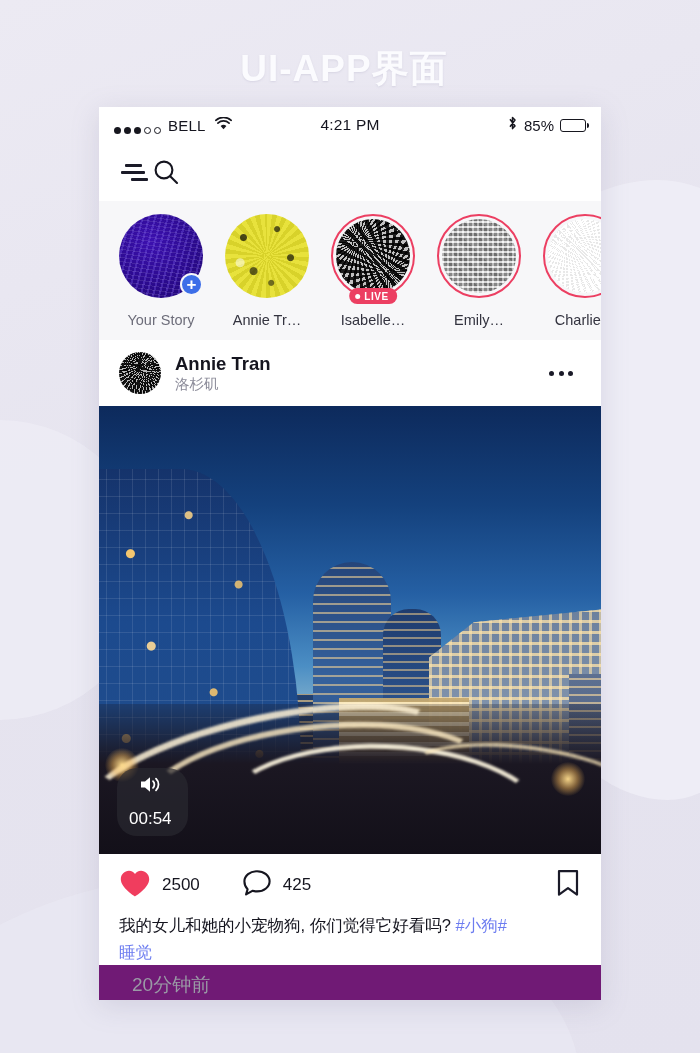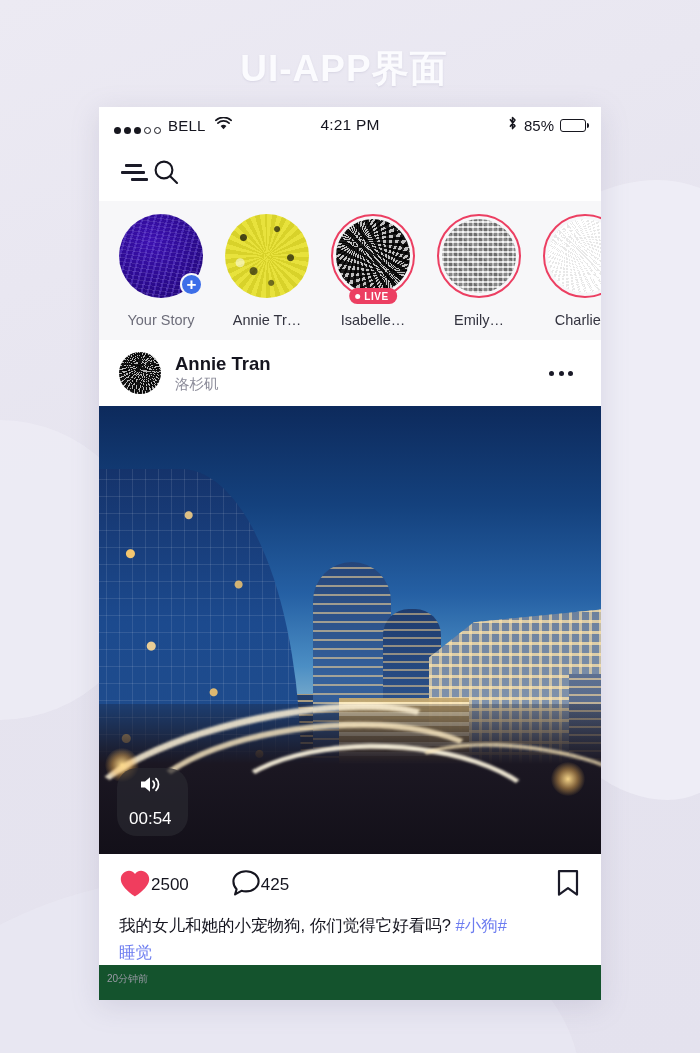--- a/index.html
+++ b/index.html
@@ -359,38 +359,38 @@
   }
 
   
   .actions {
     display: flex;
     align-items: center;
     padding: 14px 20px 8px 20px;
     gap: 12px;
     background: #fff;
   }
-  .act { display: flex; align-items: center; cursor: pointer; }
+  .act { display: flex; align-items: center; gap: 11px; cursor: pointer; }
   .act-count { font-size: 17px; color: #15151f; font-weight: 500; }
   .spacer { flex: 1; }
 
   
   .caption {
     padding: 2px 20px 0 20px;
     font-size: 16.5px;
     line-height: 1.62;
     color: #15151f;
     background: #fff;
   }
   .tag { color: #6c7cf0; }
   .timeago {
-    padding: 7px 20px 14px 8px;
-    font-size: 10px;
+    padding: 7px 20px 14px 33px;
+    font-size: 19px;
     color: #9a9aa6;
-    background: #14532d;
+    background: #701a75;
   }
 </style>
 </head>
 <body>
 
 <div class="bg-blob blob-a"></div>
 <div class="bg-blob blob-b"></div>
 <div class="bg-blob blob-c"></div>
 
 <div class="page-title">UI-APP界面</div>

